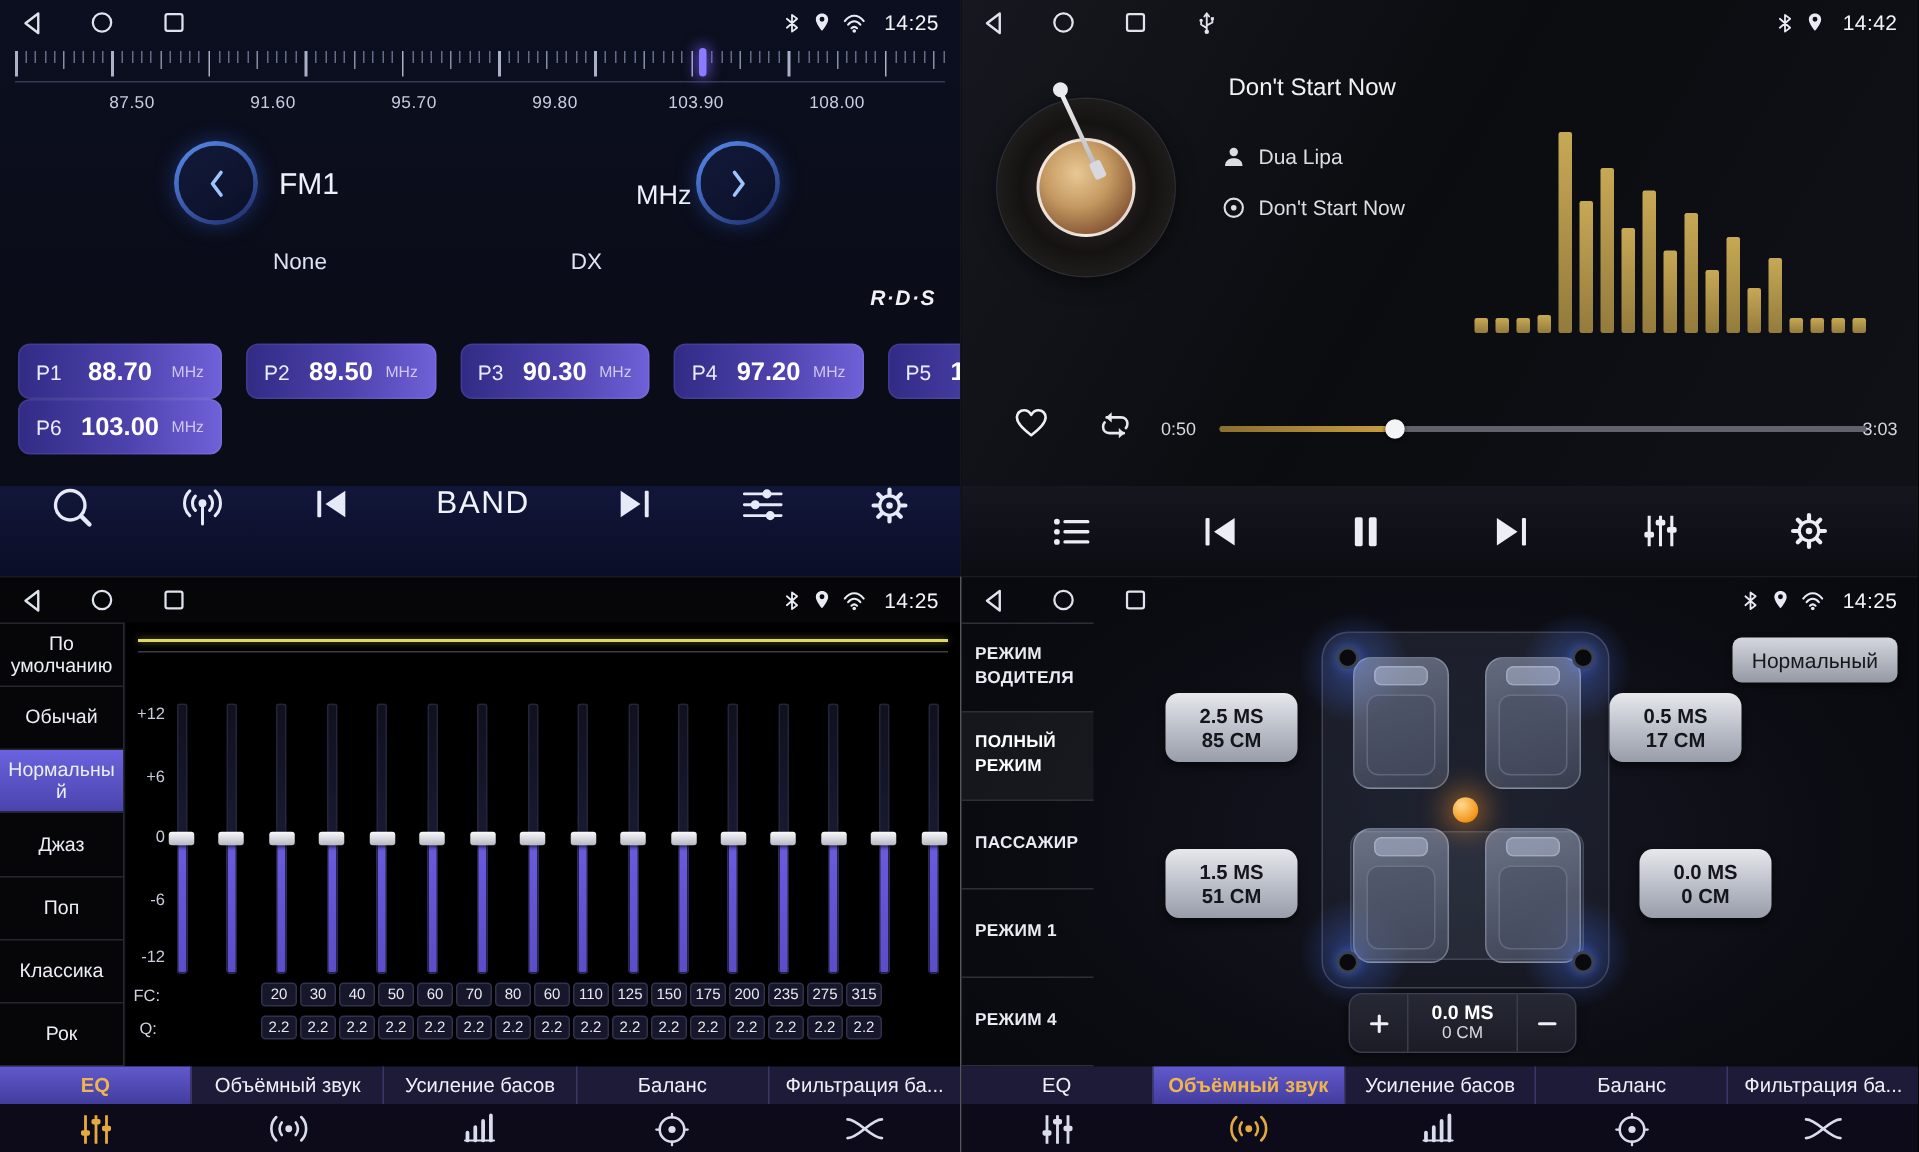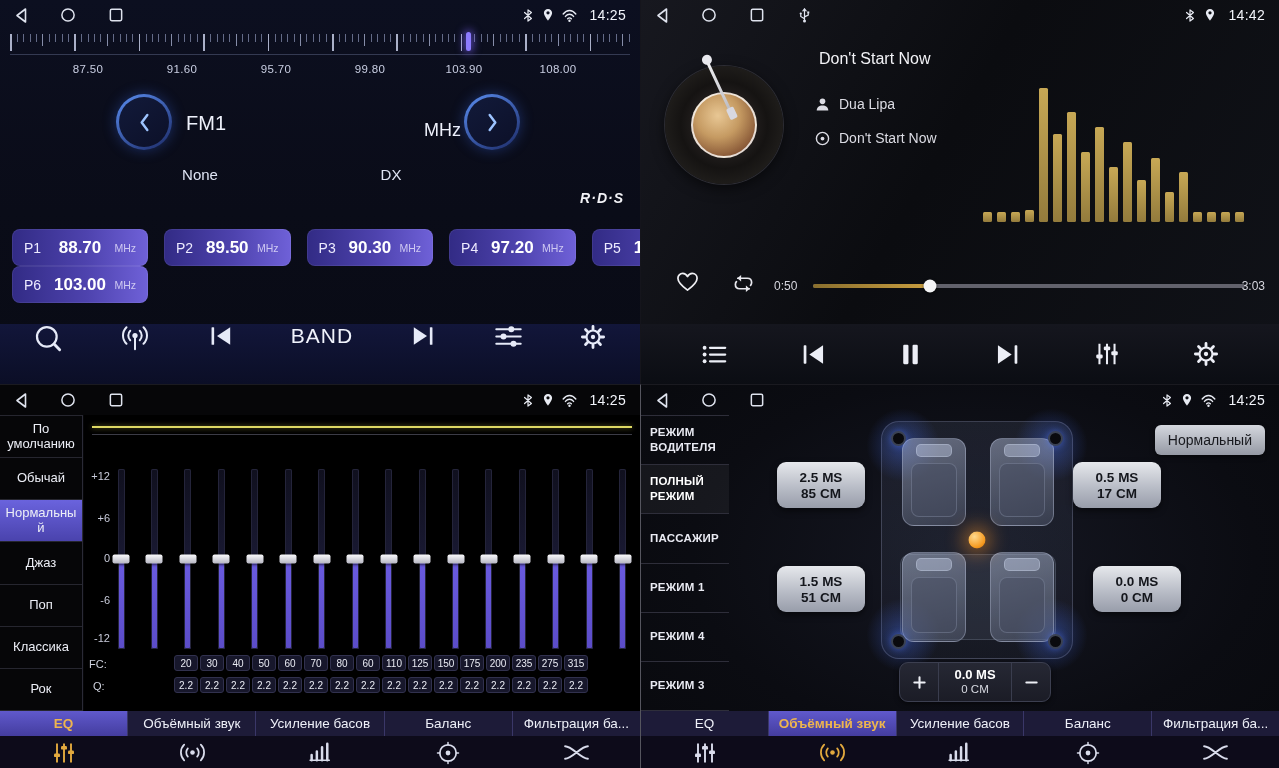--- a/index.html
+++ b/index.html
@@ -903,21 +903,20 @@
         <span class="sb-time">14:25</span>
       </div>
     </div>
 
     <div class="mode-menu">
       <div class="mode-item">РЕЖИМ ВОДИТЕЛЯ</div>
       <div class="mode-item sel">ПОЛНЫЙ РЕЖИМ</div>
       <div class="mode-item">ПАССАЖИР</div>
       <div class="mode-item">РЕЖИМ 1</div>
       <div class="mode-item">РЕЖИМ 4</div>
-      <div class="mode-item">РЕЖИМ 3</div>
     </div>
 
     <div class="snd-badge">Нормальный</div>
 
     <div class="cabin">
       <div class="glow g-fl"></div>
       <div class="glow g-fr"></div>
       <div class="glow g-rl"></div>
       <div class="glow g-rr"></div>
       <div class="bench"></div>

